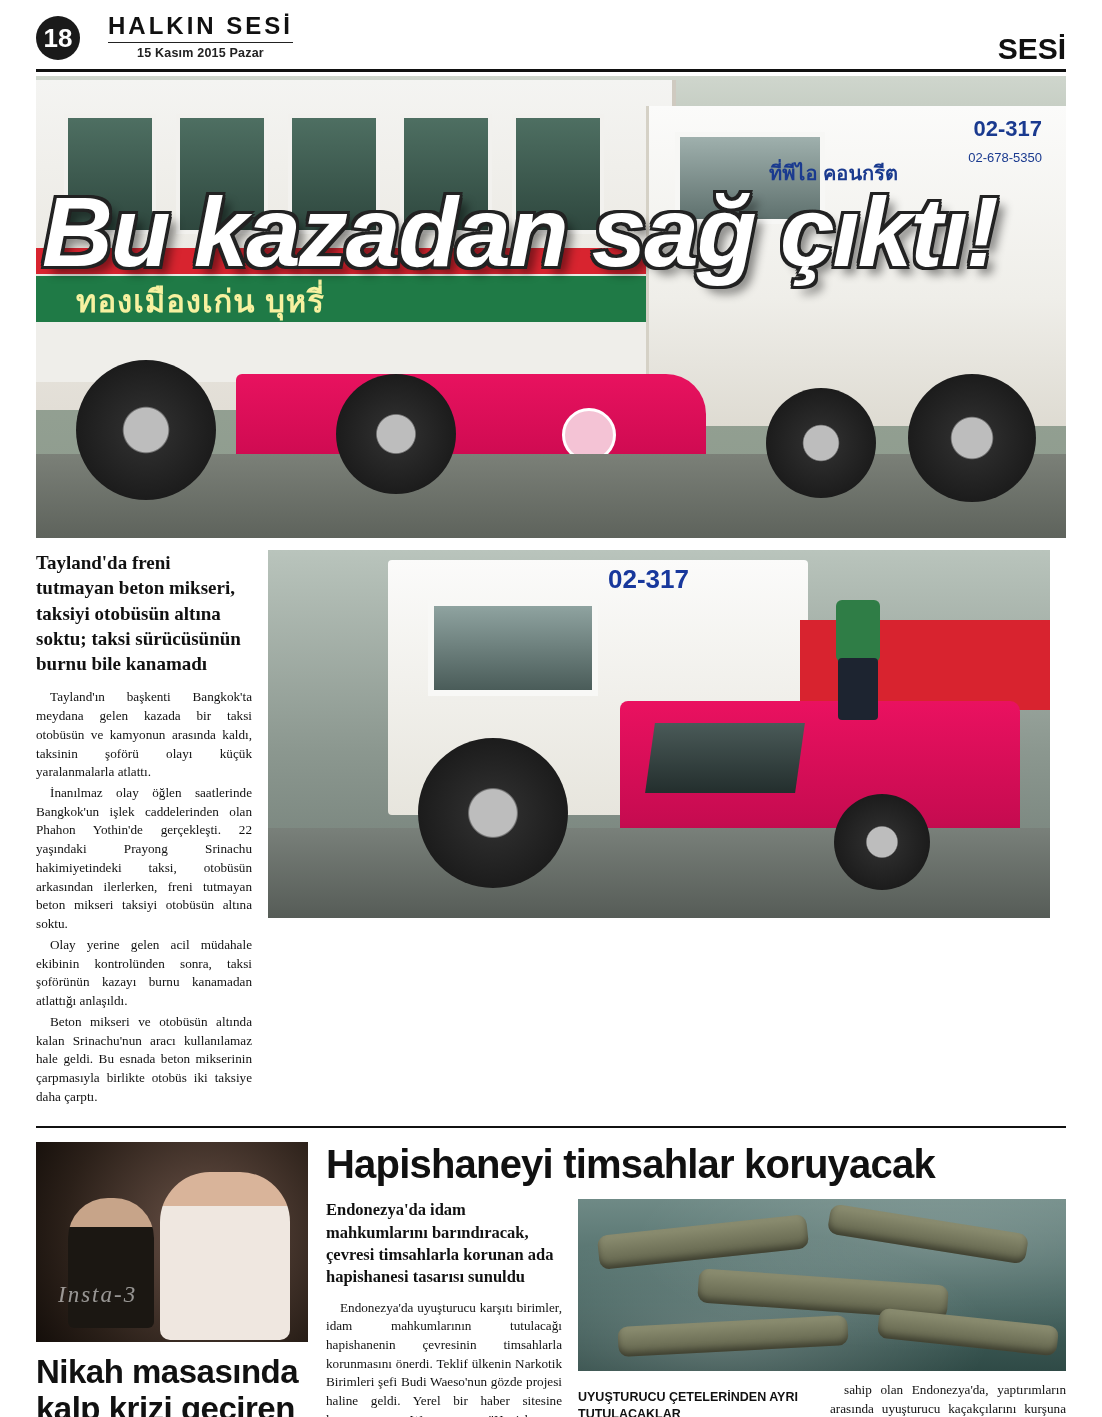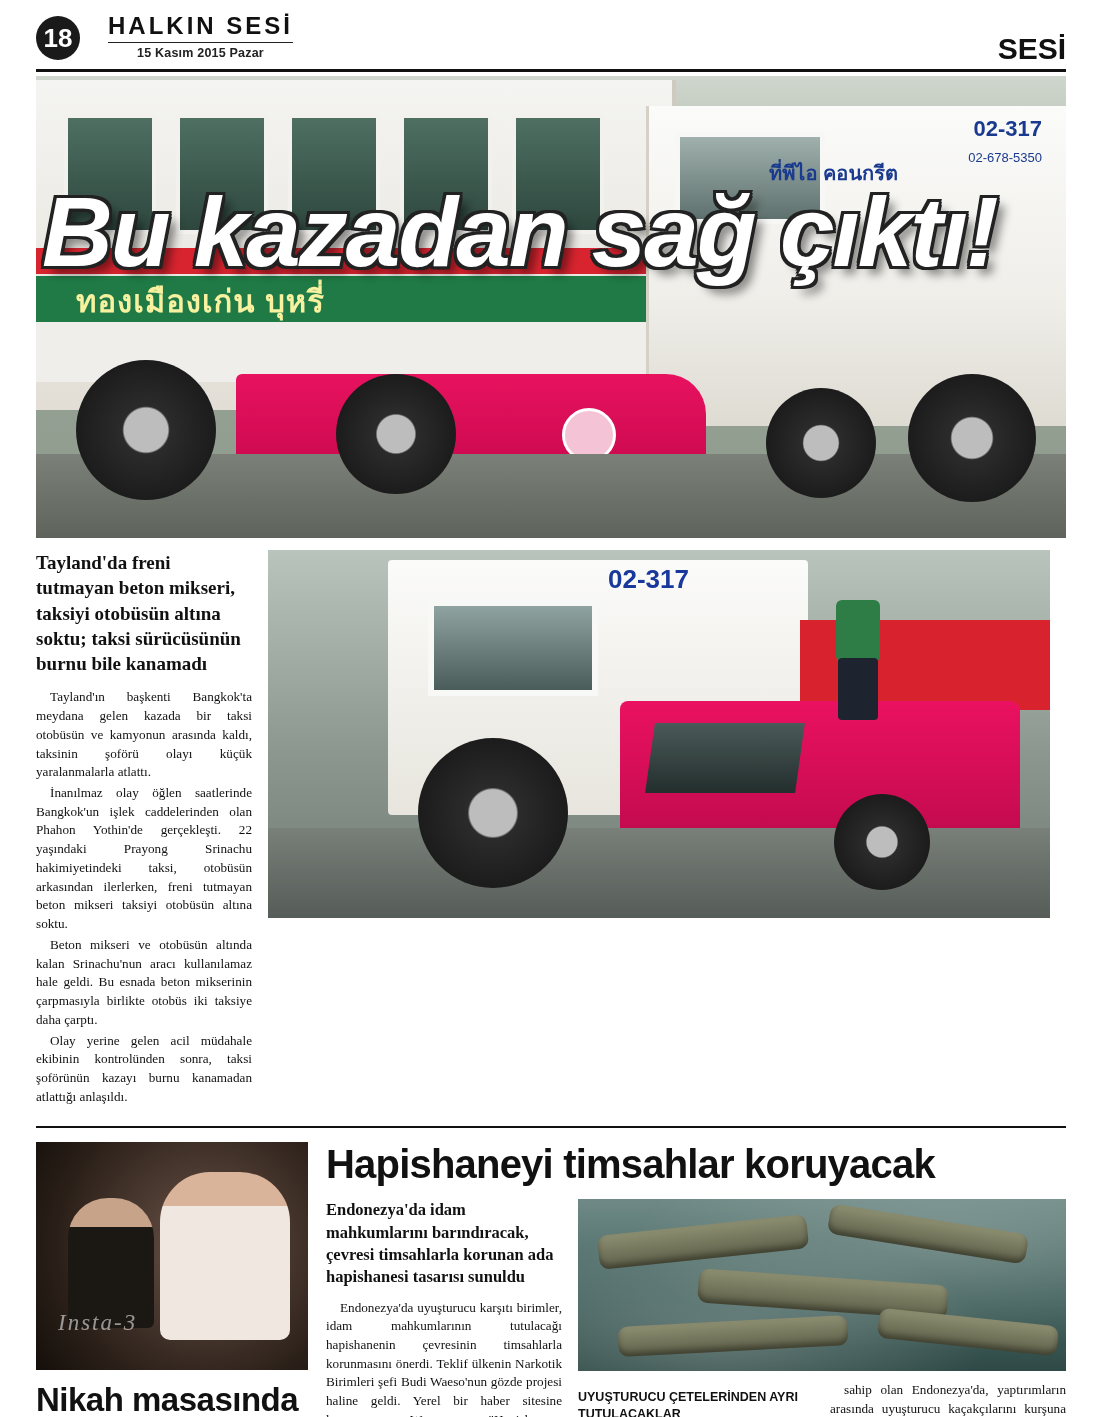--- a/index.html
+++ b/index.html
@@ -128,21 +128,21 @@
      background: linear-gradient(180deg,#4a5a58,#232e2d); transform:skewX(-8deg); }
   .p2-road { position:absolute; left:0; right:0; bottom:0; height:90px;
      background: linear-gradient(180deg,#79807a,#565c57); }
   .p2-worker { position:absolute; left:560px; top:50px; width:60px; height:120px; }
   .p2-worker .torso { position:absolute; top:0; left:8px; width:44px; height:62px; background:#2f7d46; border-radius:6px; }
   .p2-worker .legs { position:absolute; top:58px; left:10px; width:40px; height:62px; background:#1d2430; border-radius:4px; }
 
   
   .bottom { display:flex; margin-top:18px; border-top:2px solid #111; padding-top:14px; }
   .bcol-left { width:290px; padding-right:18px; }
-  .photo3 { width:272px; height:228px; position:relative; overflow:hidden;
+  .photo3 { width:272px; height:200px; position:relative; overflow:hidden;
      background: radial-gradient(circle at 62% 45%, #6b5348 0%, #2b2019 70%, #140e0a 100%); }
   .p3-groom { position:absolute; left:32px; top:56px; width:86px; height:130px;
      background: linear-gradient(180deg,#c7a489 0 22%, #1b1712 22% 100%); border-radius:40px 40px 6px 6px; }
   .p3-bride { position:absolute; right:18px; top:30px; width:130px; height:168px;
      background: linear-gradient(180deg,#d9b49a 0 20%, #efe7e0 20% 100%); border-radius:50px 50px 10px 10px; }
   .p3-watermark { position:absolute; left:22px; bottom:34px; color:rgba(255,255,255,.55);
      font-family:"Liberation Serif", serif; font-style:italic; font-size:23px; letter-spacing:2px; }
   .headline-left {
     font-family:"Liberation Sans", sans-serif; font-weight:bold; font-size:33px;
     line-height:1.12; margin-top:12px; color:#111; letter-spacing:-0.5px;
@@ -225,22 +225,22 @@
 
     <div class="hero-title">Bu kazadan sağ çıktı!</div>
   </div>
 
   <div class="mid">
     <div class="mid-left">
       <div class="deck">Tayland'da freni tutmayan beton mikseri, taksiyi otobüsün altına soktu; taksi sürücüsünün burnu bile kanamadı</div>
       <div class="body-col">
         <p>Tayland'ın başkenti Bangkok'ta meydana gelen kazada bir taksi otobüsün ve kamyonun arasında kaldı, taksinin şoförü olayı küçük yaralanmalarla atlattı.</p>
         <p>İnanılmaz olay öğlen saatlerinde Bangkok'un işlek caddelerinden olan Phahon Yothin'de gerçekleşti. 22 yaşındaki Prayong Srinachu hakimiyetindeki taksi, otobüsün arkasından ilerlerken, freni tutmayan beton mikseri taksiyi otobüsün altına soktu.</p>
+        <p>Olay yerine gelen acil müdahale ekibinin kontrolünden sonra, taksi şoförünün kazayı burnu kanamadan atlattığı anlaşıldı.</p>
         <p>Beton mikseri ve otobüsün altında kalan Srinachu'nun aracı kullanılamaz hale geldi. Bu esnada beton mikserinin çarpmasıyla birlikte otobüs iki taksiye daha çarptı.</p>
-        <p>Olay yerine gelen acil müdahale ekibinin kontrolünden sonra, taksi şoförünün kazayı burnu kanamadan atlattığı anlaşıldı.</p>
       </div>
     </div>
     <div class="mid-right">
       <div class="photo2">
         <div class="p2-sky"></div>
         <div class="p2-truck">
           <div class="p2-cabwin"></div>
         </div>
         <div class="p2-num">02-317</div>
         <div class="p2-red"></div>

